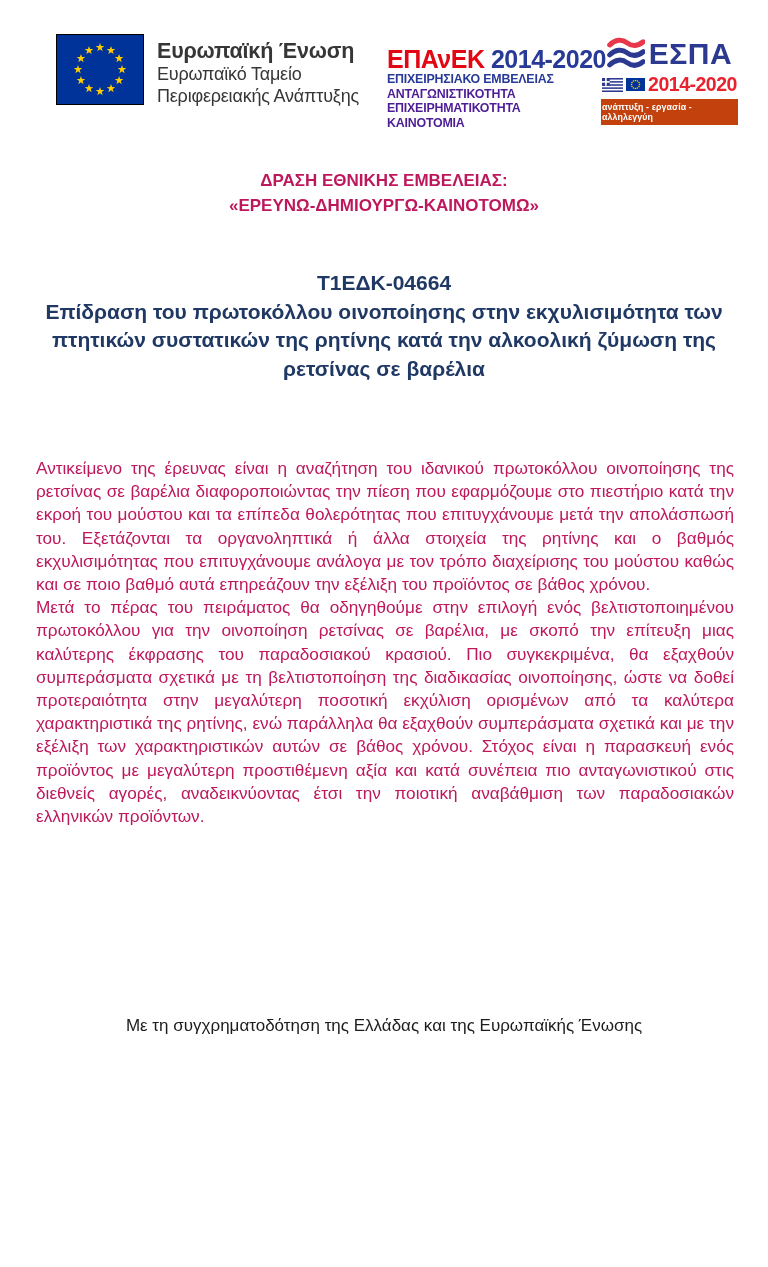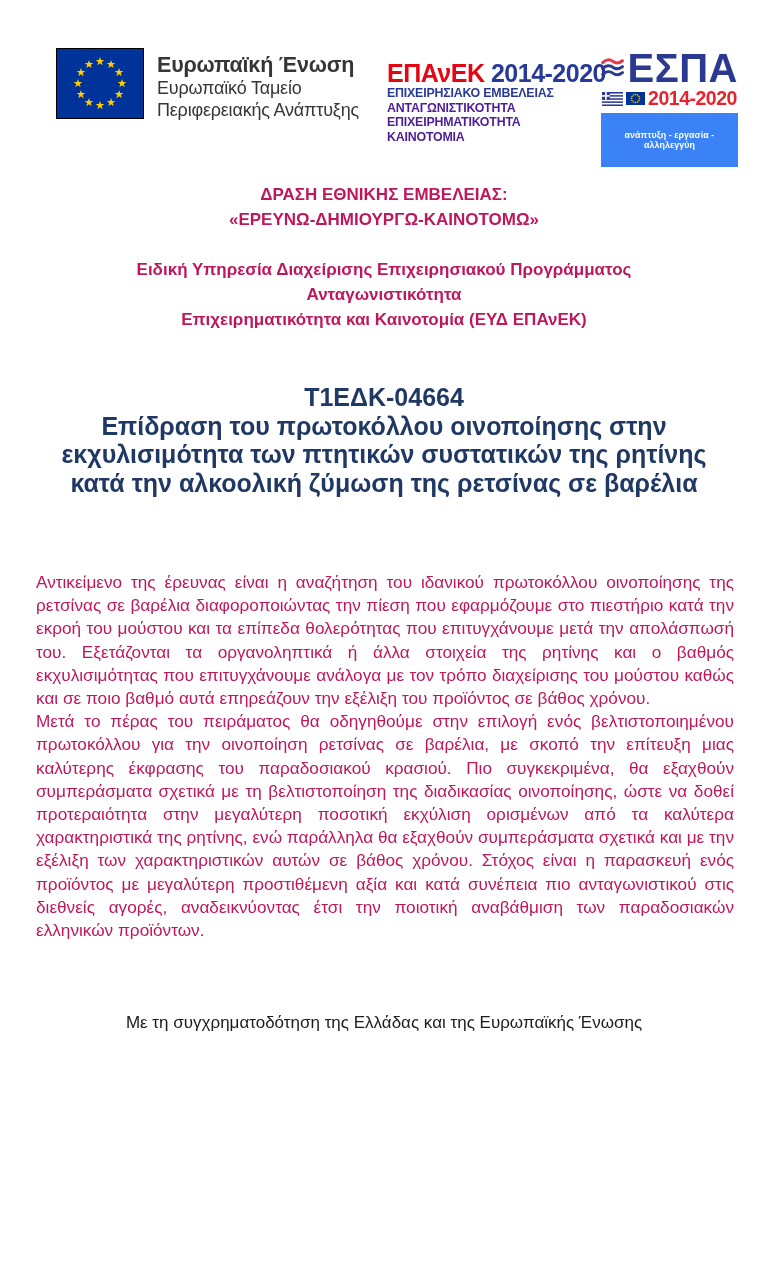--- a/index.html
+++ b/index.html
@@ -1,21 +1,21 @@
 <!DOCTYPE html>
 <html lang="el"><head>
 <meta charset="utf-8">
 <style>
   * { box-sizing: border-box; }
   html, body { margin: 0; padding: 0; background: #ffffff; }
   .page {
     position: relative;
     width: 768px;
     height: 1033px;
-    margin: 18px auto;
+    margin: 4px auto;
     background: #ffffff;
     font-family: "Liberation Sans", sans-serif;
     overflow: hidden;
   }
 
   
   .logos {
     display: flex;
     justify-content: space-between;
     align-items: flex-start;
@@ -32,31 +32,30 @@
   .epanek-top { font-size: 25px; font-weight: bold; letter-spacing: -0.5px; line-height: 26px; white-space: nowrap; }
   .epanek-name   { color: #E30613; }
   .epanek-period { color: #283A97; }
   .epanek-sub { font-size: 12.4px; font-weight: bold; line-height: 14.5px; letter-spacing: -0.2px; white-space: nowrap; }
   .txt-blue { color: #283A97; }
   .txt-red  { color: #4c1d95; }
 
   .espa-logo { width: 137px; padding-top: 2px; }
   .espa-top { display: flex; align-items: center; justify-content: center; gap: 4px; }
   .espa-waves-svg { display: block; width: 38px; height: 36px; }
-  .espa-name { font-size: 40px; font-weight: bold; color: #2B3990; letter-spacing: 0.5px; line-height: 32px; }
+  .espa-name { font-size: 30px; font-weight: bold; color: #2B3990; letter-spacing: 0.5px; line-height: 32px; }
   .espa-mid { display: flex; align-items: center; justify-content: center; gap: 3px; margin-top: 1px; }
   .espa-period { font-size: 19.5px; font-weight: bold; color: #E8232E; letter-spacing: -0.5px; }
   .espa-banner {
     margin-top: 3px;
-    background: #3b82f6;
+    background: #c2410c;
     color: #ffffff;
     font-size: 8.8px;
     font-weight: bold;
-    text-align: center;
-    padding: 17px 1px;
+    padding: 3px 1px;
     letter-spacing: 0.1px;
   }
 
   
   .h-gray {
     text-align: center;
     color: #be185d;
     font-weight: bold;
     font-size: 17px;
     line-height: 25px;
@@ -64,40 +63,40 @@
   .hdr-action { margin-top: 46px; }
   .hdr-eyd    { margin-top: 25px; }
   .hdr-eyde   { margin-top: 22px; }
 
   
   .project-title-block {
     margin-top: 51px;
     text-align: center;
     color: #1F3864;
     font-weight: bold;
-    font-size: 25px;
+    font-size: 21px;
     line-height: 28.5px;
   }
   .project-title-text { max-width: 680px; margin: 0 auto; }
 
   
   .body-text {
     margin: 74px 34px 0 36px;
     font-size: 17.2px;
     line-height: 23.2px;
     text-align: justify;
     color: #be185d;
   }
   .body-text p { margin: 0; }
 
   
   .footer {
     position: absolute;
     left: 0; right: 0;
-    bottom: 18px;
+    bottom: 1px;
     text-align: center;
     font-size: 17px;
     color: #1c1c1c;
   }
 </style>
 </head>
 <body>
 
 <div class="page">
 
@@ -181,25 +180,20 @@
       </div>
       <div class="espa-banner">ανάπτυξη - εργασία - αλληλεγγύη</div>
     </div>
   </div>
 
   <div class="h-gray hdr-action">
     <div>ΔΡΑΣΗ ΕΘΝΙΚΗΣ ΕΜΒΕΛΕΙΑΣ:</div>
     <div>«ΕΡΕΥΝΩ-ΔΗΜΙΟΥΡΓΩ-ΚΑΙΝΟΤΟΜΩ»</div>
   </div>
 
-  <div class="h-gray hdr-eyd">
-    <div>Ειδική Υπηρεσία Διαχείρισης Επιχειρησιακού Προγράμματος</div>
-    <div>Ανταγωνιστικότητα</div>
-    <div>Επιχειρηματικότητα και Καινοτομία (ΕΥΔ ΕΠΑνΕΚ)</div>
-  </div>
 
 
   <div class="project-title-block">
     <div>Τ1ΕΔΚ-04664</div>
     <div class="project-title-text">Επίδραση του πρωτοκόλλου οινοποίησης στην εκχυλισιμότητα των πτητικών συστατικών της ρητίνης κατά την αλκοολική ζύμωση της ρετσίνας σε βαρέλια</div>
   </div>
 
   <div class="body-text">
     <p>Αντικείμενο της έρευνας είναι η αναζήτηση του ιδανικού πρωτοκόλλου οινοποίησης της ρετσίνας σε βαρέλια διαφοροποιώντας την πίεση που εφαρμόζουμε στο πιεστήριο κατά την εκροή του μούστου και τα επίπεδα θολερότητας που επιτυγχάνουμε μετά την απολάσπωσή του. Εξετάζονται τα οργανοληπτικά ή άλλα στοιχεία της ρητίνης και ο βαθμός εκχυλισιμότητας που επιτυγχάνουμε ανάλογα με τον τρόπο διαχείρισης του μούστου καθώς και σε ποιο βαθμό αυτά επηρεάζουν την εξέλιξη του προϊόντος σε βάθος χρόνου.</p>
     <p>Μετά το πέρας του πειράματος θα οδηγηθούμε στην επιλογή ενός βελτιστοποιημένου πρωτοκόλλου για την οινοποίηση ρετσίνας σε βαρέλια, με σκοπό την επίτευξη μιας καλύτερης έκφρασης του παραδοσιακού κρασιού. Πιο συγκεκριμένα, θα εξαχθούν συμπεράσματα σχετικά με τη βελτιστοποίηση της διαδικασίας οινοποίησης, ώστε να δοθεί προτεραιότητα στην μεγαλύτερη ποσοτική εκχύλιση ορισμένων από τα καλύτερα χαρακτηριστικά της ρητίνης, ενώ παράλληλα θα εξαχθούν συμπεράσματα σχετικά και με την εξέλιξη των χαρακτηριστικών αυτών σε βάθος χρόνου. Στόχος είναι η παρασκευή ενός προϊόντος με μεγαλύτερη προστιθέμενη αξία και κατά συνέπεια πιο ανταγωνιστικού στις διεθνείς αγορές, αναδεικνύοντας έτσι την ποιοτική αναβάθμιση των παραδοσιακών ελληνικών προϊόντων.</p>

